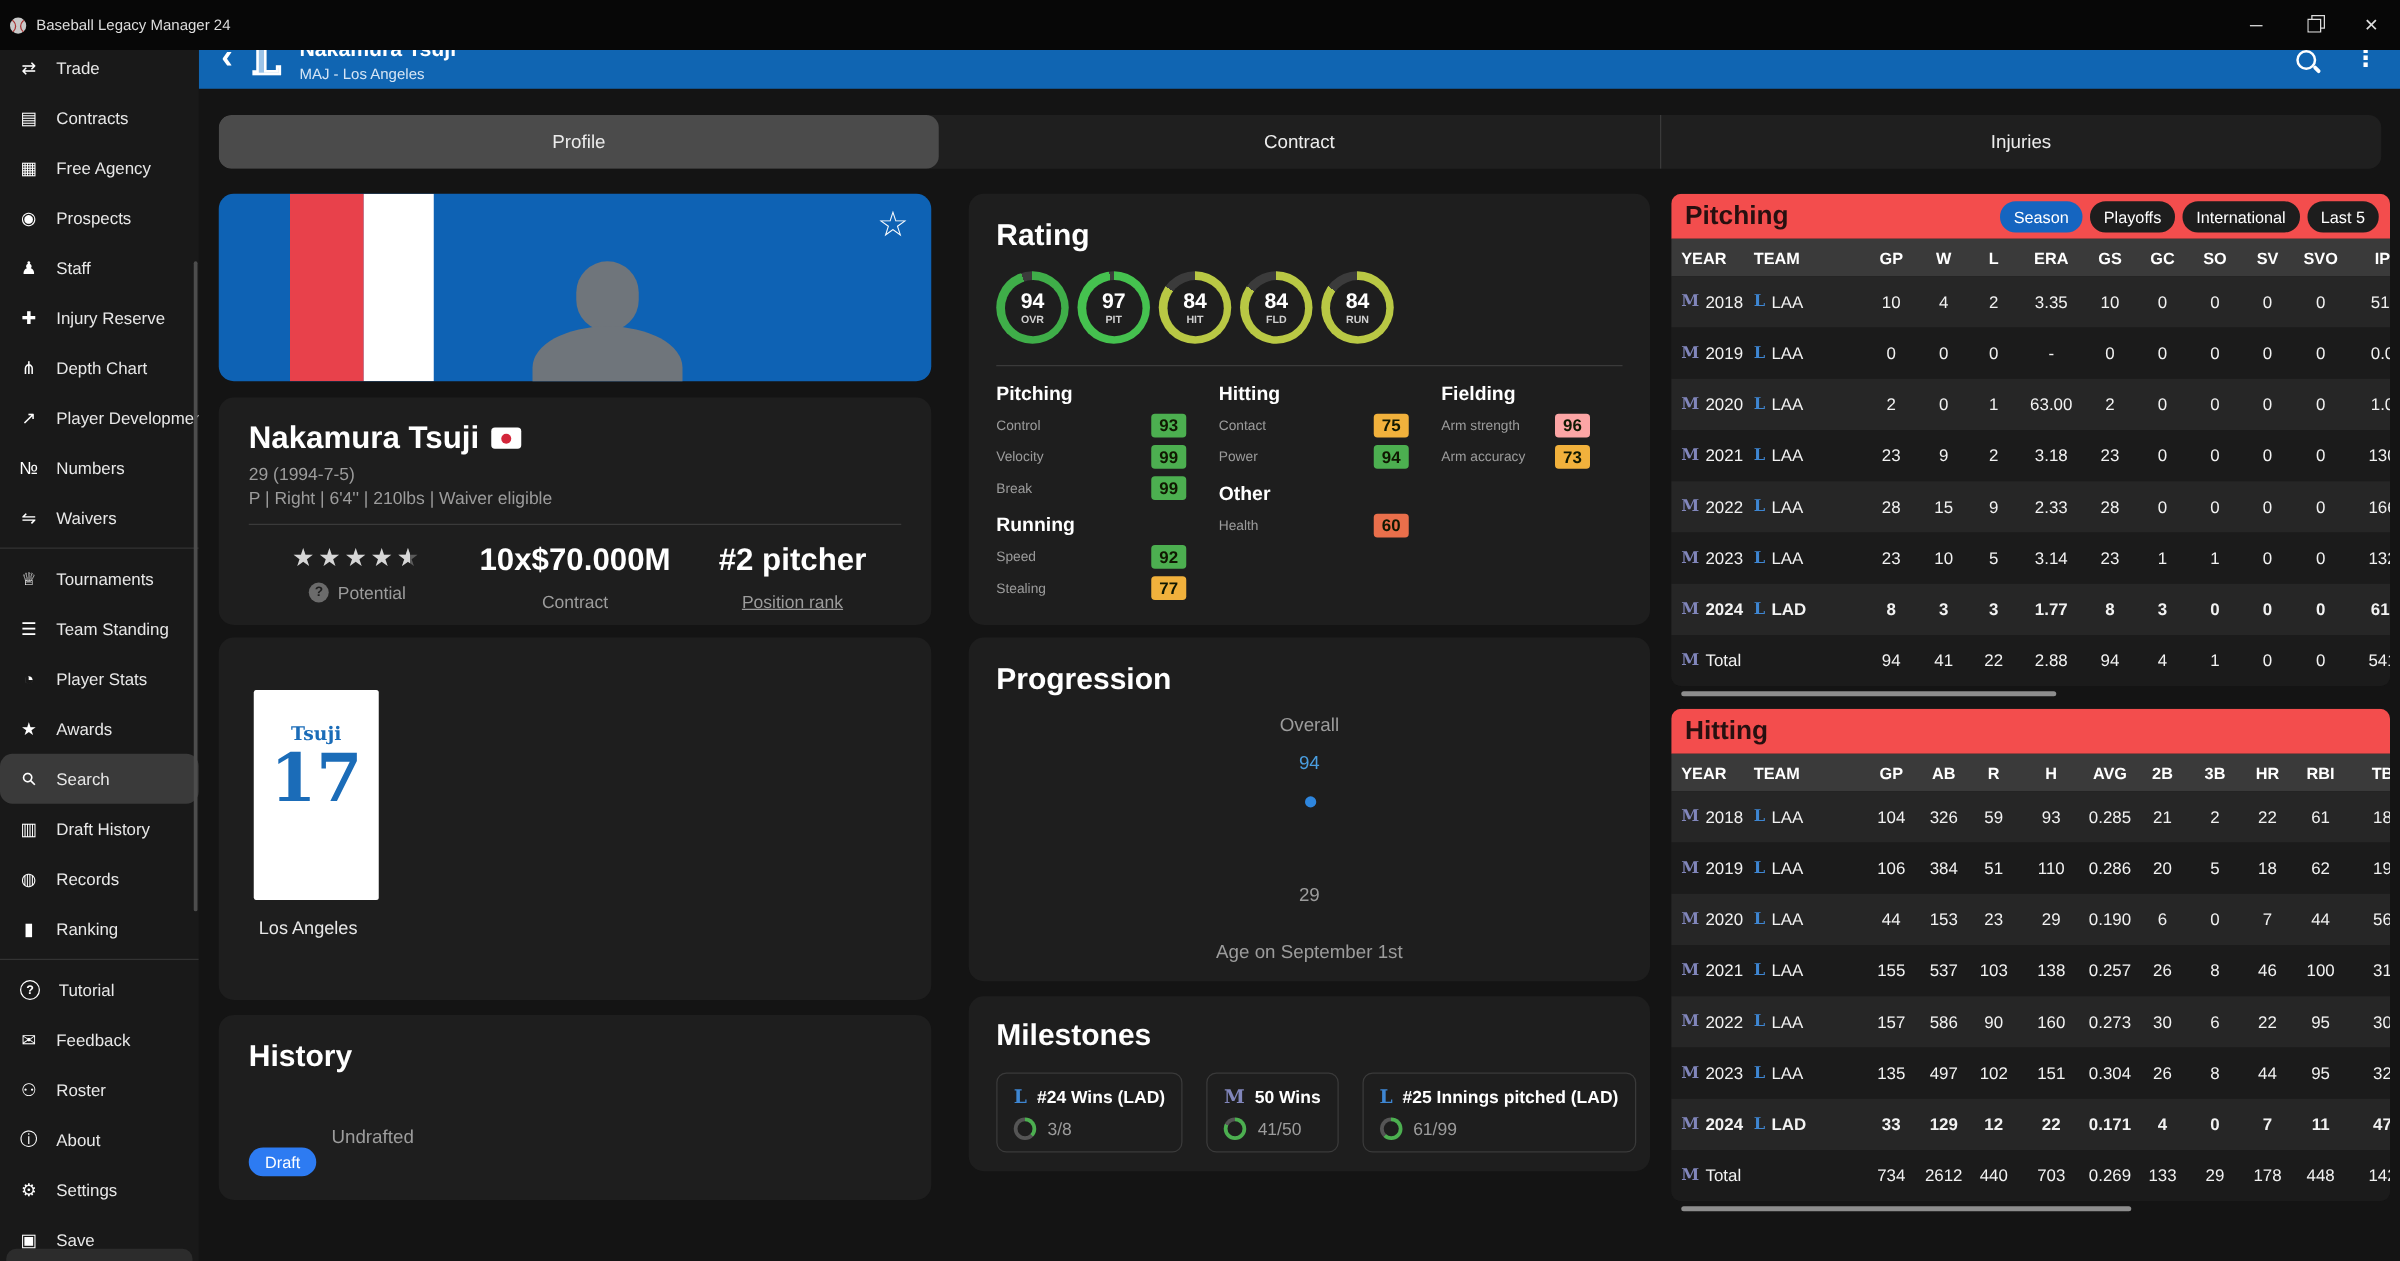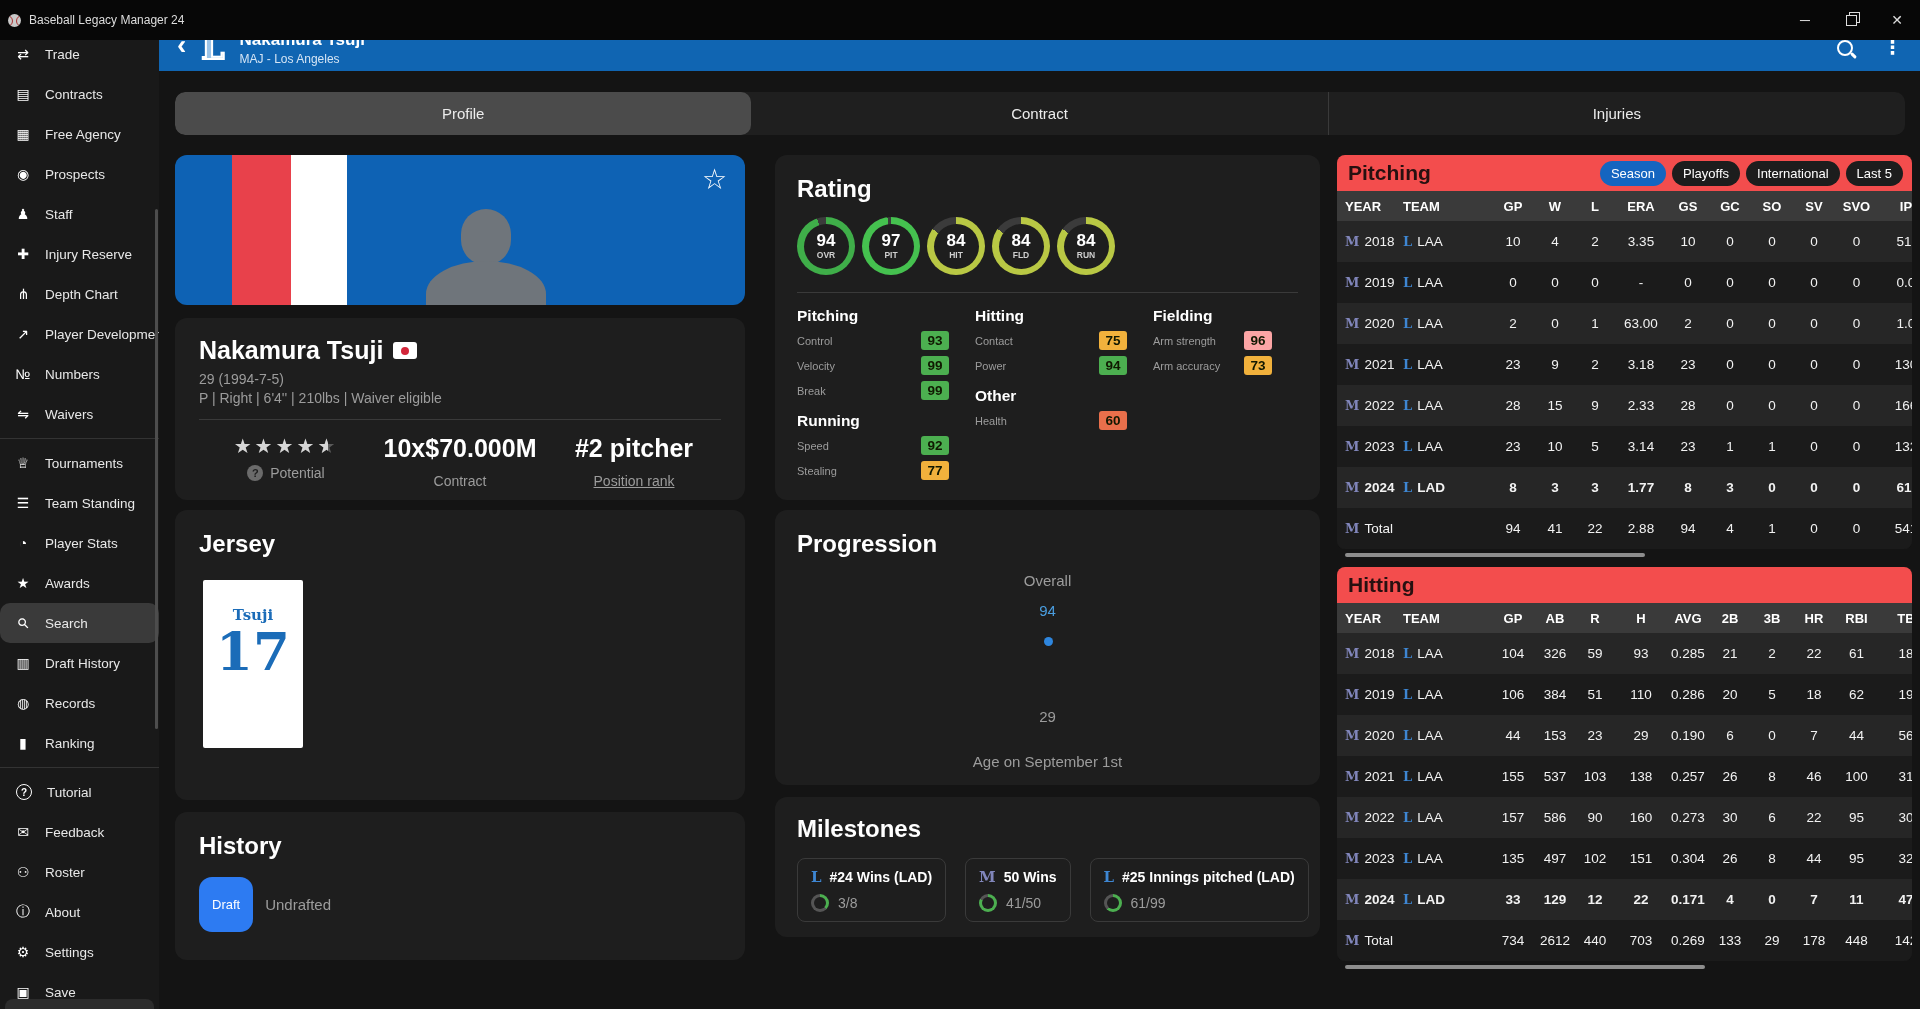--- a/index.html
+++ b/index.html
@@ -75,21 +75,21 @@
   .sublab{color:#9c9c9c;font-size:14px;margin-top:10px;}
   .link{text-decoration:underline;}
   .jerseycard{margin-top:10px;height:290px;padding:20px 24px;}
   .cardtitle{font-size:24px;font-weight:bold;color:#fff;}
   .jersey{width:100px;height:168px;background:#fff;margin-top:22px;margin-left:4px;text-align:center;border-radius:2px;}
   .jname{font-family:"DejaVu Serif",serif;color:#1b6cb8;font-weight:bold;font-size:15px;padding-top:26px;}
   .jnum{font-family:"DejaVu Serif",serif;color:#1b6cb8;font-weight:bold;font-size:53px;line-height:1.05;}
   .jcaption{color:#e8e8e8;font-size:14.5px;margin-top:15px;padding-left:8px;}
   .histcard{margin-top:12px;height:148px;padding:20px 24px;}
   .histrow{margin-top:17px;display:flex;align-items:center;gap:12px;}
-  .pill-draft{color:#fff;font-size:13px;padding:20px 13px;border-radius:13px;}
+  .pill-draft{color:#fff;font-size:13px;padding:4px 13px;border-radius:13px;margin-top:41px;}
   .histval{color:#9c9c9c;font-size:15px;}
 
   
   .ratingcard{height:345px;padding:20px 22px;}
   .gaugerow{display:flex;gap:7px;margin-top:14px;}
   .gauge{width:58px;height:58px;border-radius:50%;display:flex;align-items:center;justify-content:center;flex:none;}
   .gauge-in{width:45px;height:45px;border-radius:50%;background:#1e1e1e;display:flex;flex-direction:column;align-items:center;justify-content:center;}
   .g-val{font-size:17px;font-weight:bold;color:#fff;line-height:1;}
   .g-lab{font-size:8.5px;color:#cfcfcf;margin-top:1px;font-weight:bold;}
   .rdivider{height:1px;background:#3a3a3a;margin:17px 0 14px;}
@@ -311,25 +311,25 @@
                   <div class="sublab">Contract</div>
                 </div>
                 <div>
                   <div class="bigval">#2 pitcher</div>
                   <div class="sublab link">Position rank</div>
                 </div>
               </div>
             </div>
 
             <div class="card jerseycard">
-              <div class="cardtitle">Jersey</div>
               <div class="jersey">
                 <div class="jname">Tsuji</div>
                 <div class="jnum">17</div>
               </div>
+              <div class="jcaption">Los Angeles</div>
             </div>
 
             <div class="card histcard">
               <div class="cardtitle">History</div>
               <div class="histrow">
                 <span class="pill-draft" id="draft-pill" style="background: rgb(45, 123, 242);">Draft</span>
                 <span class="histval">Undrafted</span>
               </div>
             </div>
           </div>

